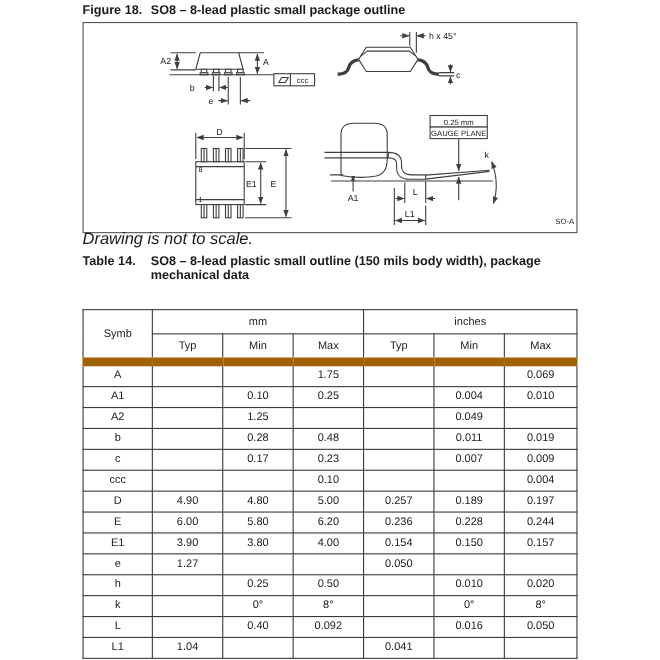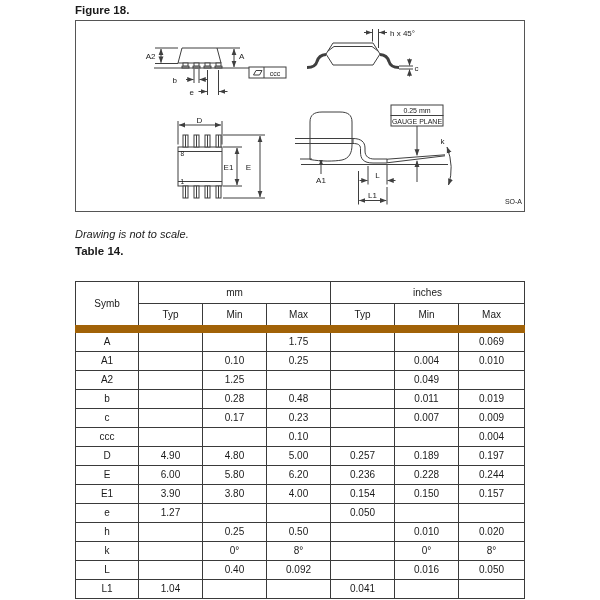--- a/index.html
+++ b/index.html
@@ -3,41 +3,42 @@
 <meta charset="utf-8">
 <style>
   html,body{margin:0;padding:0;background:#fff;}
   .page{position:relative;width:600px;height:600px;background:#ffffff;
         font-family:"Liberation Sans",sans-serif;color:#1a1a1a;overflow:hidden;}
   .caption{position:absolute;left:75px;display:flex;font-weight:bold;
            font-size:11.5px;line-height:13px;}
   .cap-label{flex:0 0 62px;width:62px;}
   .cap-text{flex:1;}
   .fig-caption{top:4px;width:500px;}
-  .tbl-caption{top:245px;width:460px;}
-  .fig-note{position:absolute;left:75px;top:228px;font-style:italic;font-size:11px;}
+  .tbl-caption{top:232px;width:460px;}
+  .fig-note{position:absolute;left:75px;top:209px;font-style:italic;font-size:15px;}
   .fig-frame{position:absolute;left:75px;top:20px;width:450px;height:192px;
              border:1px solid #555;box-sizing:border-box;background:#fff;}
   .dwg text{font-family:"Liberation Sans",sans-serif;fill:#1a1a1a;stroke:none;font-size:8px;}
   .dwg text.small{font-size:7px;}
   .dwg text.tiny{font-size:6.5px;}
   table.mech{position:absolute;left:75px;top:281px;width:449px;border-collapse:collapse;
              table-layout:fixed;font-size:10px;color:#1a1a1a;background:#fff;}
   .mech th,.mech td{border:1px solid #3a3a3a;text-align:center;vertical-align:middle;
              padding:0;height:18px;line-height:18px;font-weight:normal;overflow:hidden;}
   .mech thead th{font-weight:normal;height:21px;line-height:21px;text-align:center;}
   .mech thead tr + tr th,.mech thead th.symb{border-bottom:8px solid #a16207;}
 </style>
 </head>
 <body>
 
 <div class="page">
 
   <div class="caption fig-caption">
     <span class="cap-label">Figure 18.</span>
+    <span class="cap-text">SO8 – 8-lead plastic small package outline</span>
   </div>
 
   <div class="fig-frame">
     <svg class="dwg" width="448" height="190" viewBox="0 0 448 190">
       <defs>
         <marker id="ar" viewBox="0 0 10 10" refX="9.5" refY="5" markerWidth="6.5" markerHeight="6.5" orient="auto-start-reverse">
           <path d="M0,1.2 L10,5 L0,8.8 Z" fill="#3f3f3f"></path>
         </marker>
         <marker id="ars" viewBox="0 0 10 10" refX="9.5" refY="5" markerWidth="4.5" markerHeight="4.5" orient="auto-start-reverse">
           <path d="M0,0.6 L10,5 L0,9.4 Z" fill="#3f3f3f"></path>
@@ -177,20 +178,24 @@
           <text x="446" y="182.5" class="small" text-anchor="end">SO-A</text>
         </g>
       </g>
     </svg>
   </div>
 
   <div class="fig-note">Drawing is not to scale.</div>
 
   <div class="caption tbl-caption">
     <span class="cap-label">Table 14.</span>
+    <span class="cap-text">
+      <span>SO8 – 8-lead plastic small outline (150 mils body width), package</span><br>
+      <span>mechanical data</span>
+    </span>
   </div>
 
   <table class="mech">
     <colgroup>
       <col style="width:63px">
         <col style="width:64px">
         <col style="width:64px">
         <col style="width:64px">
       <col style="width:64px">
         <col style="width:64px">

